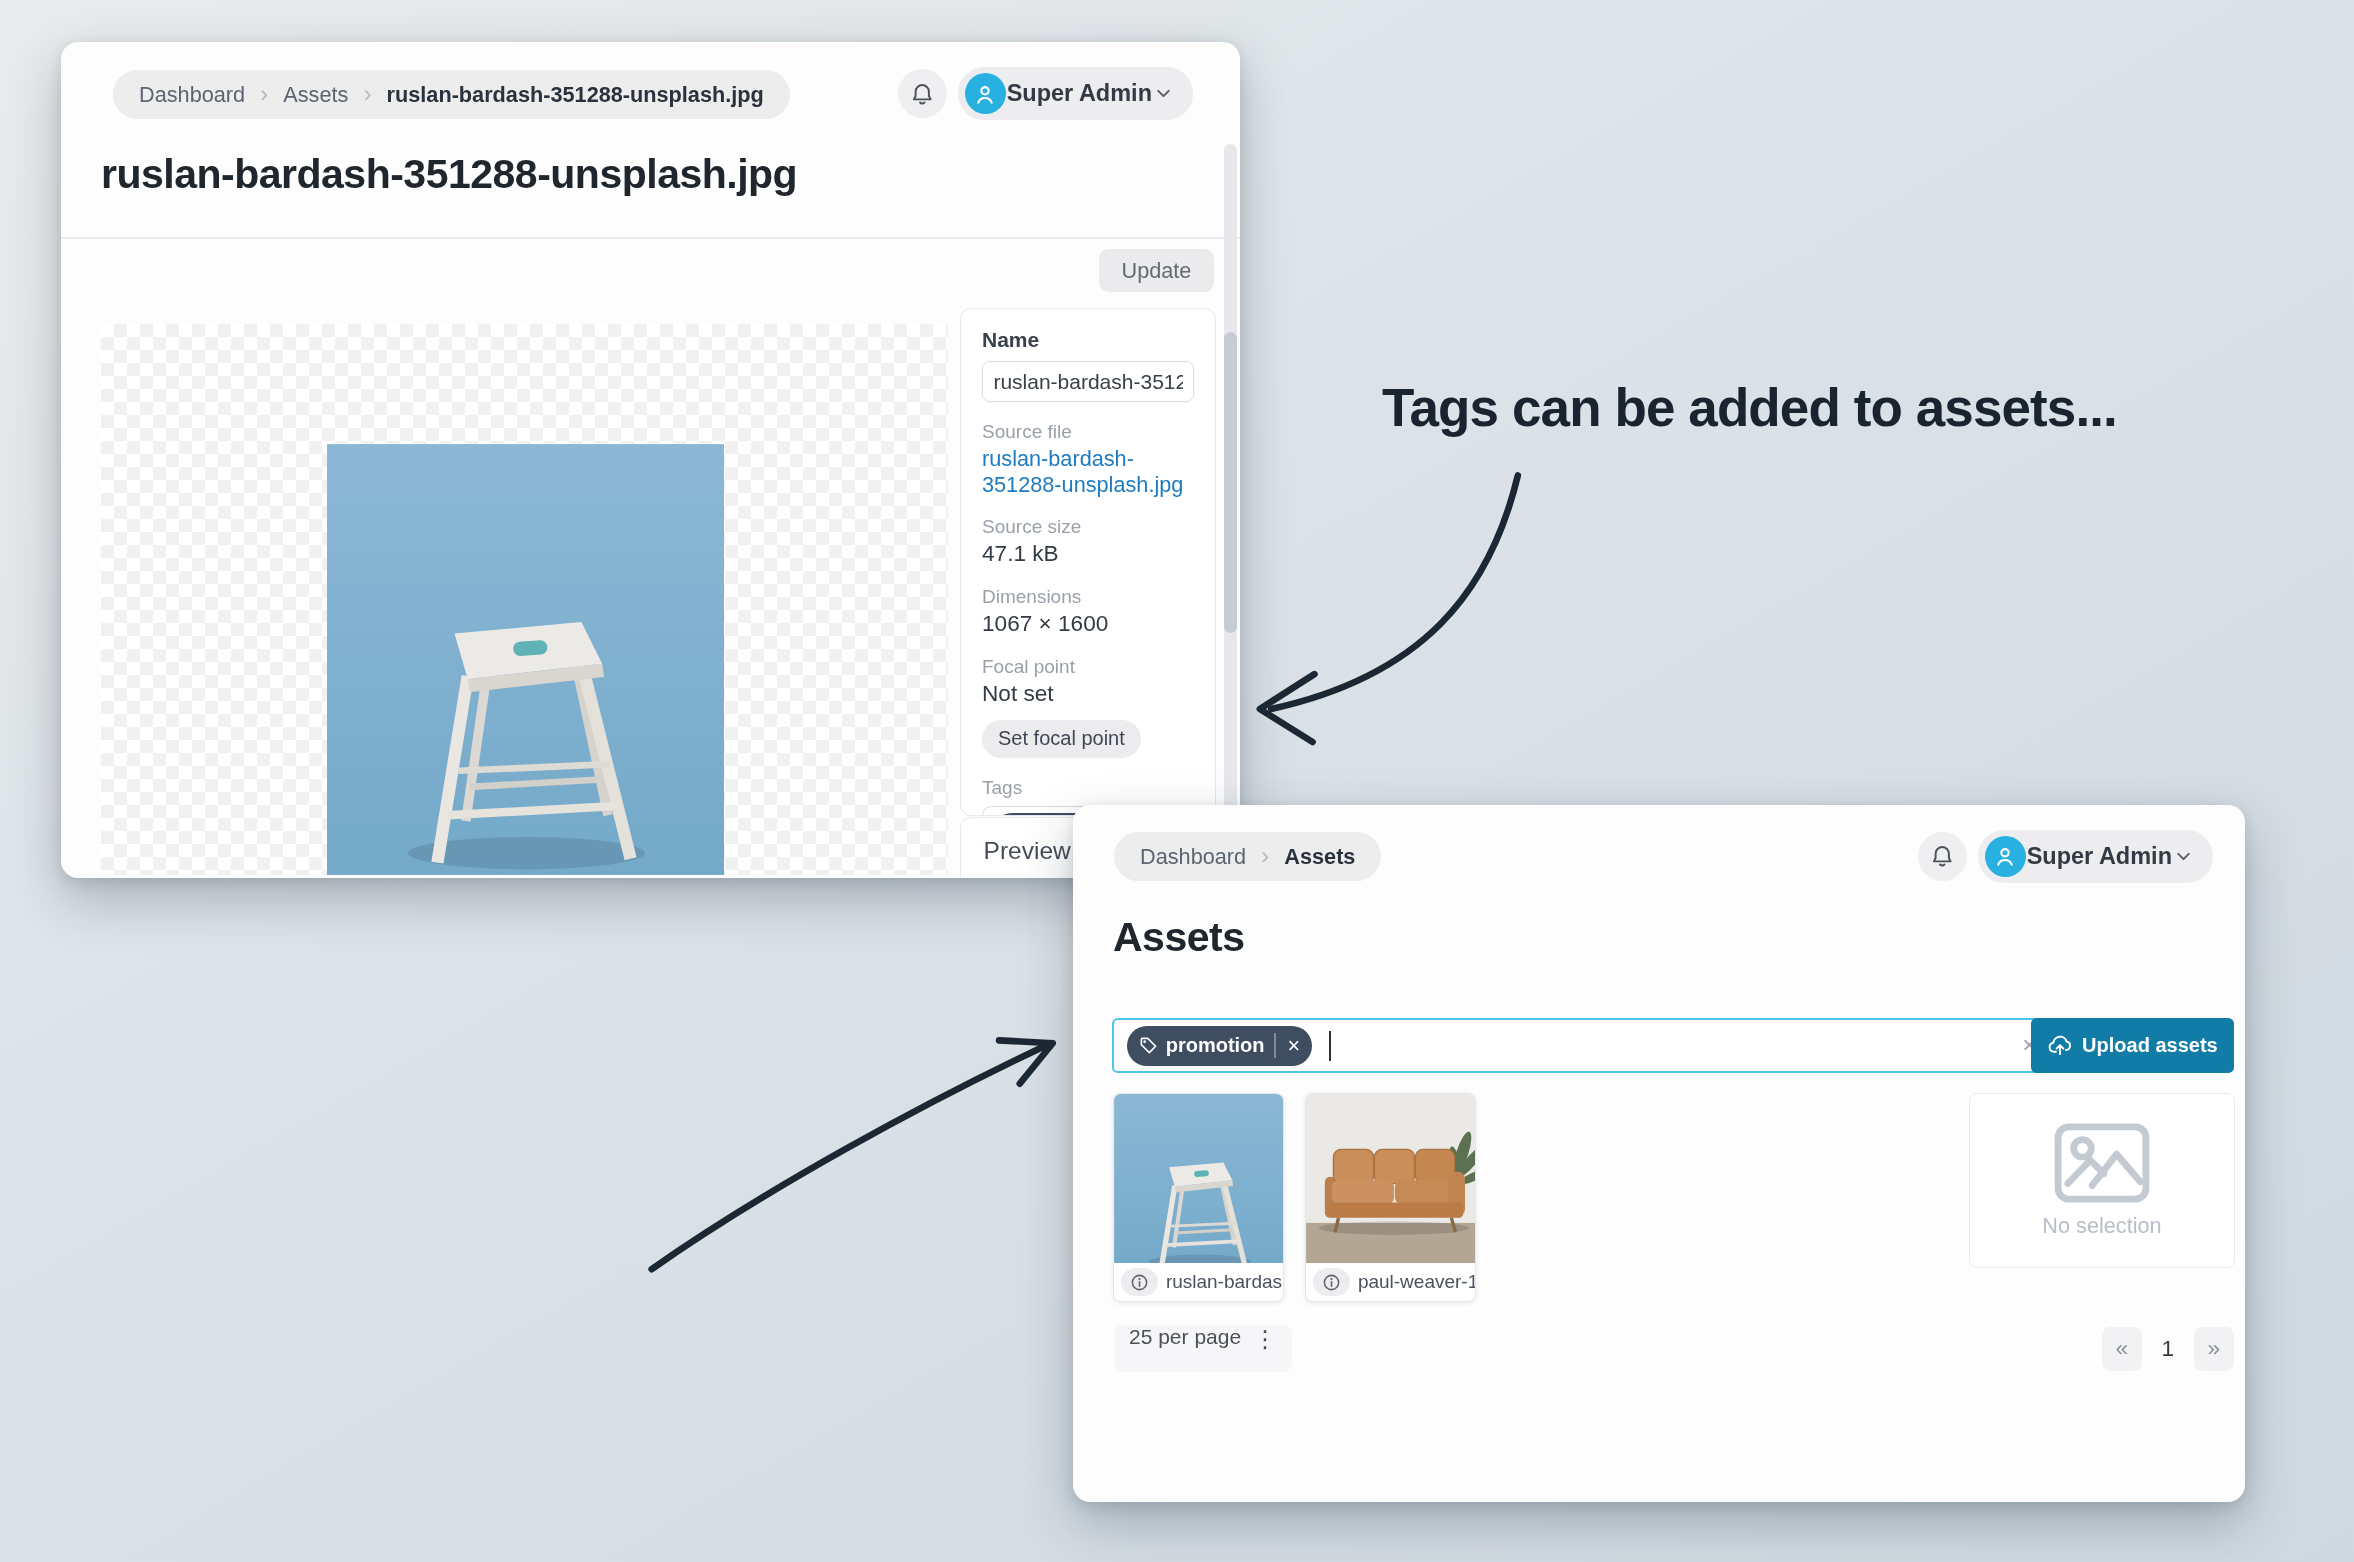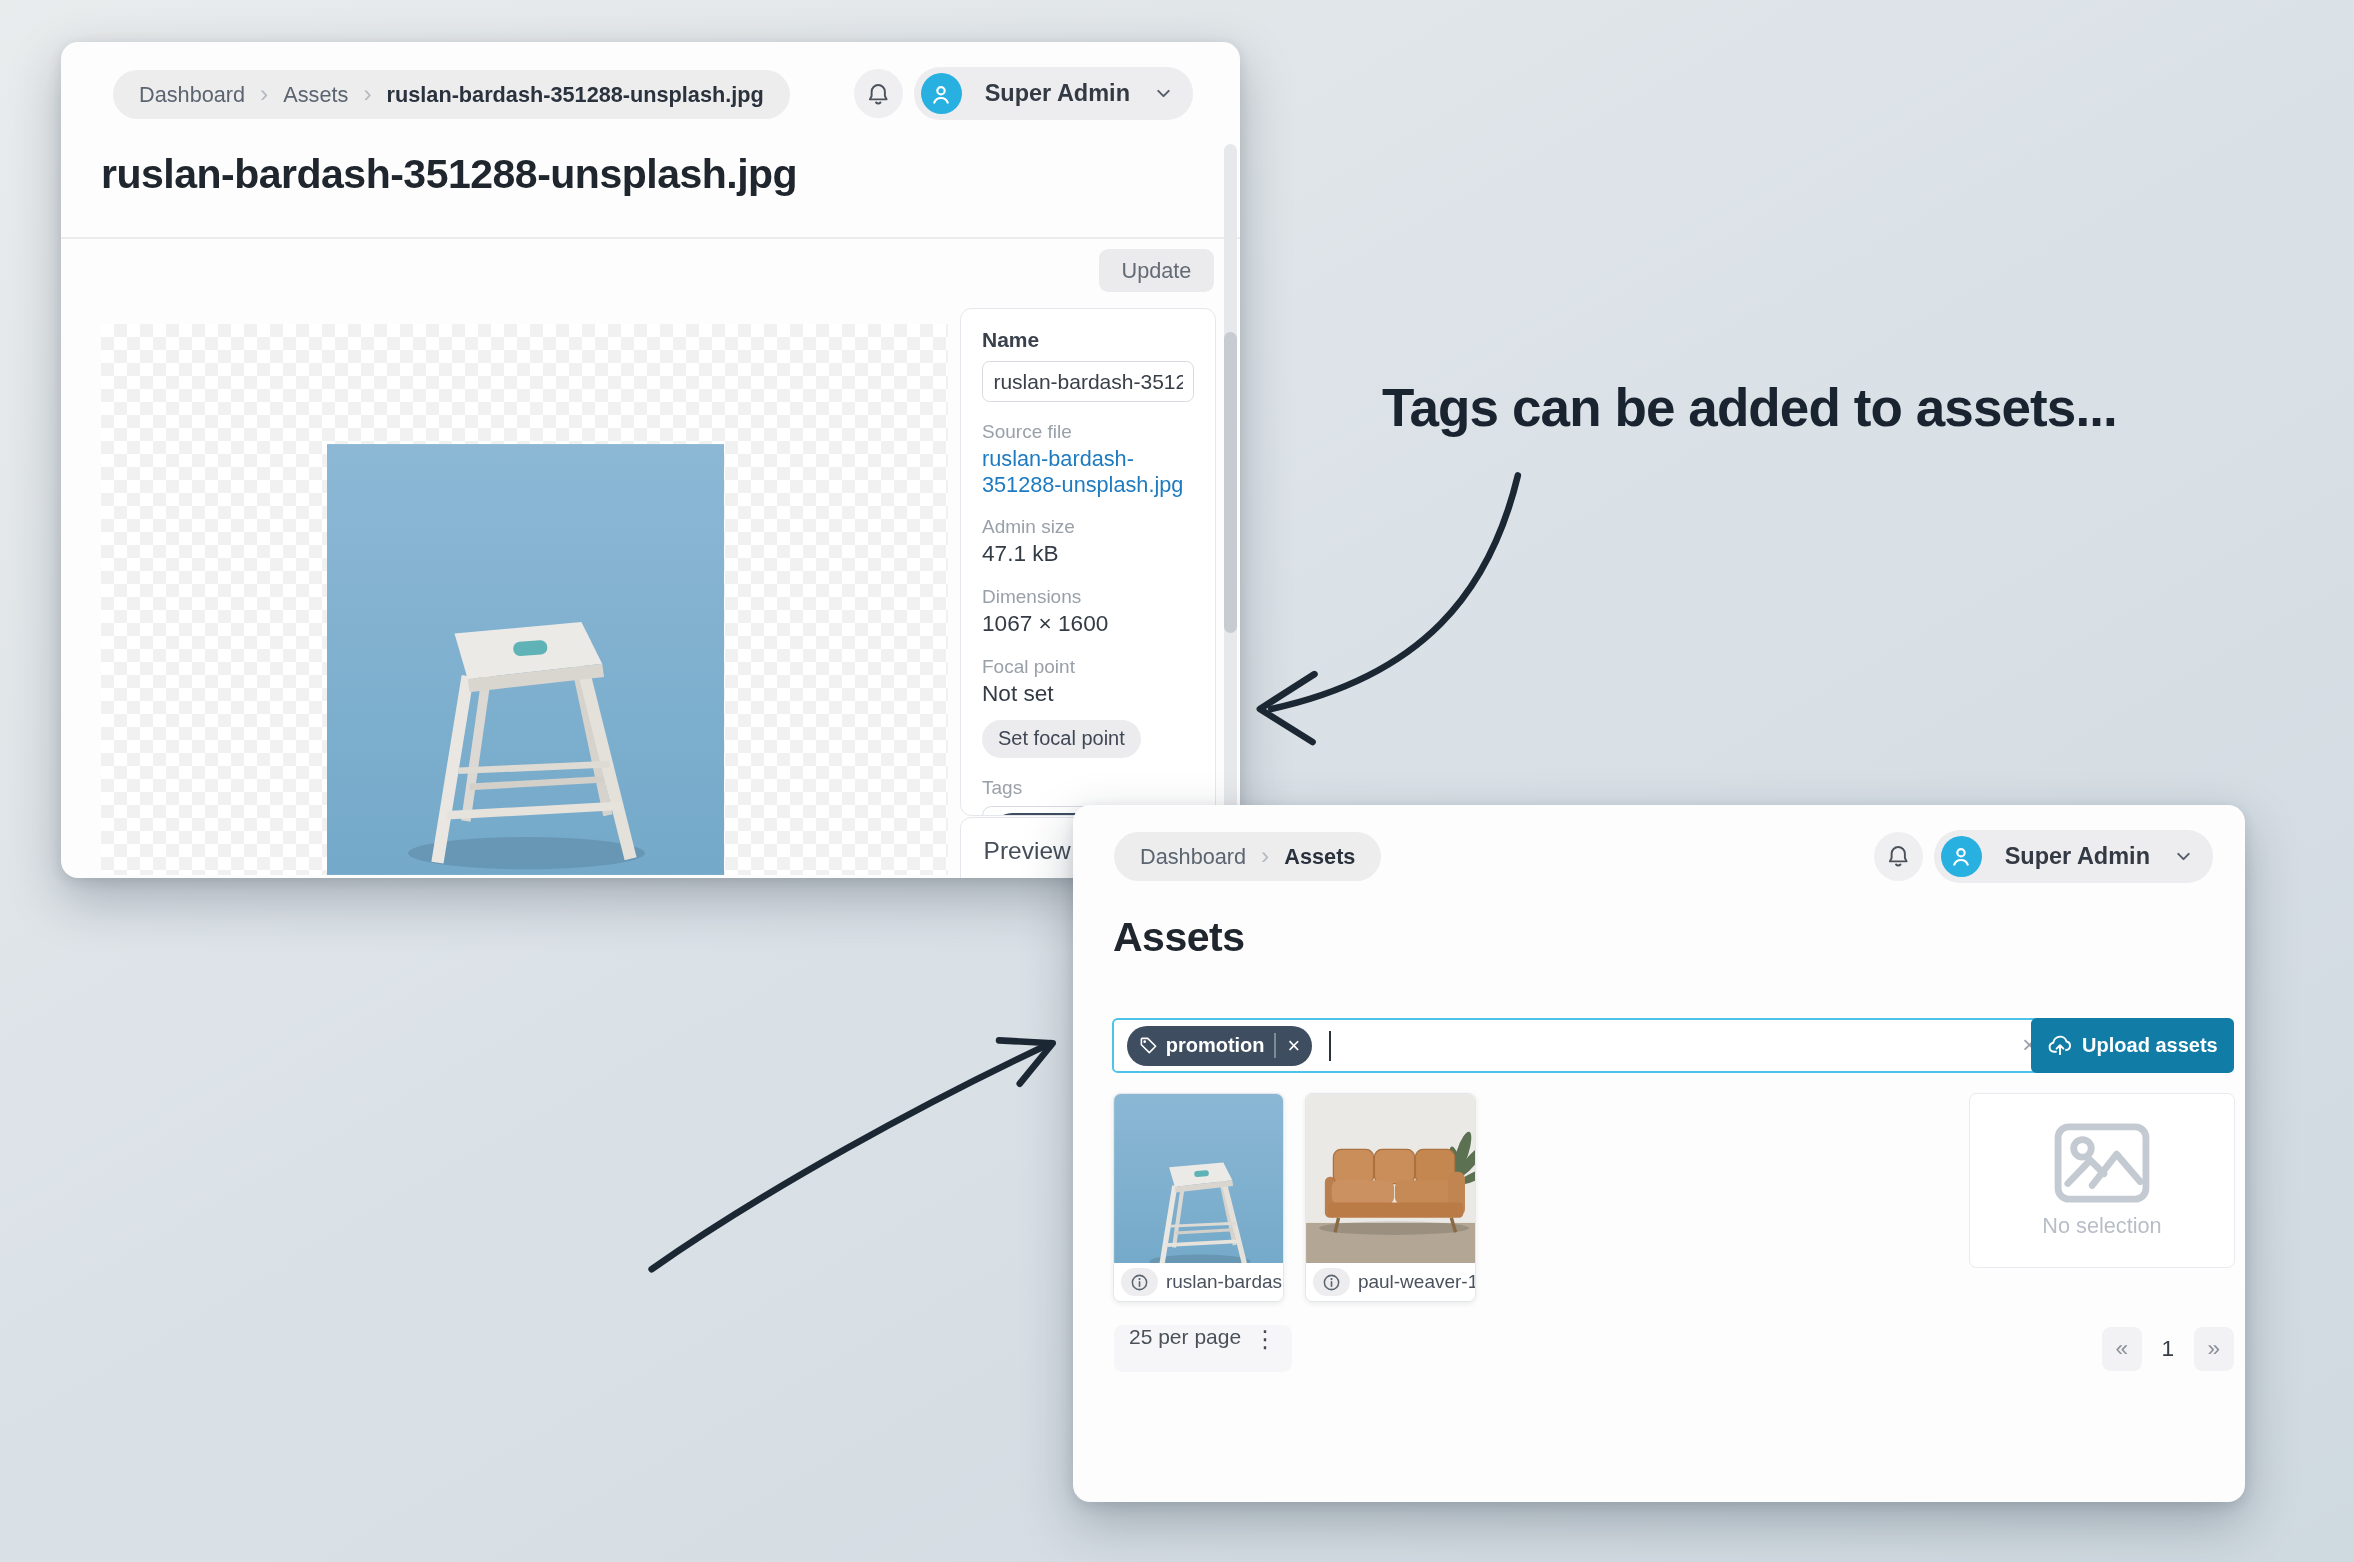--- a/index.html
+++ b/index.html
@@ -14,21 +14,21 @@
 
   
   .breadcrumb { position:absolute; display:flex; align-items:center; gap:15px;
                 height:49px; border-radius:24.5px; background:#ededee; padding:0 26px;
                 font-size:21.7px; color:#5b6470; white-space:nowrap; }
   .crumb.current { font-weight:700; color:#2a323d; }
   .crumb-sep { color:#b4bac1; font-size:24.5px; line-height:1; }
   .top-right { position:absolute; display:flex; align-items:center; gap:11.3px; }
   .bell-btn { width:49px; height:49px; border-radius:50%; background:#efeff1; border:none;
               display:flex; align-items:center; justify-content:center; color:#4b525b; }
-  .user-pill { display:flex; align-items:center; gap:23px; height:53px; border-radius:26px;
+  .user-pill { display:flex; align-items:center; gap:1px; height:53px; border-radius:26px;
                background:#ededf0; border:none; padding:0 19px 0 6.6px; font-size:23.5px; font-weight:600; color:#333a43; }
   .avatar { width:41px; height:41px; border-radius:50%; background:#27b0e0; display:flex;
             align-items:center; justify-content:center; color:#fff; }
   .chev { color:#565d66; }
   .page-title { position:absolute; margin:0; font-size:41px; font-weight:700; letter-spacing:-0.5px; color:#20262e; }
 
   
   .w1-breadcrumb { left:52px; top:28px; }
   .w1-topright   { right:47px; top:25.4px; }
   .w1-title      { left:40px; top:109px; }
@@ -228,21 +228,21 @@
       <svg class="big-photo" viewBox="0 0 422 458" width="397" height="431">
           <use href="#sym-stool"></use>
         </svg>
     </div>
 
     <aside class="detail-panel">
       <div class="field-label">Name</div>
       <input class="name-input" type="text" value="ruslan-bardash-351288-unsplash.jpg" style="">
       <div class="mini-label">Source file</div>
       <div class="src-link">ruslan-bardash-351288-unsplash.jpg</div>
-      <div class="mini-label">Admin size</div>
+      <div class="mini-label">Source size</div>
       <div class="val">47.1 kB</div>
       <div class="mini-label">Dimensions</div>
       <div class="val">1067 × 1600</div>
       <div class="mini-label">Focal point</div>
       <div class="val">Not set</div>
       <button class="pill-btn">
         <span>Set focal point</span>
       </button>
       <div class="mini-label">Tags</div>
       <div class="tags-box">

